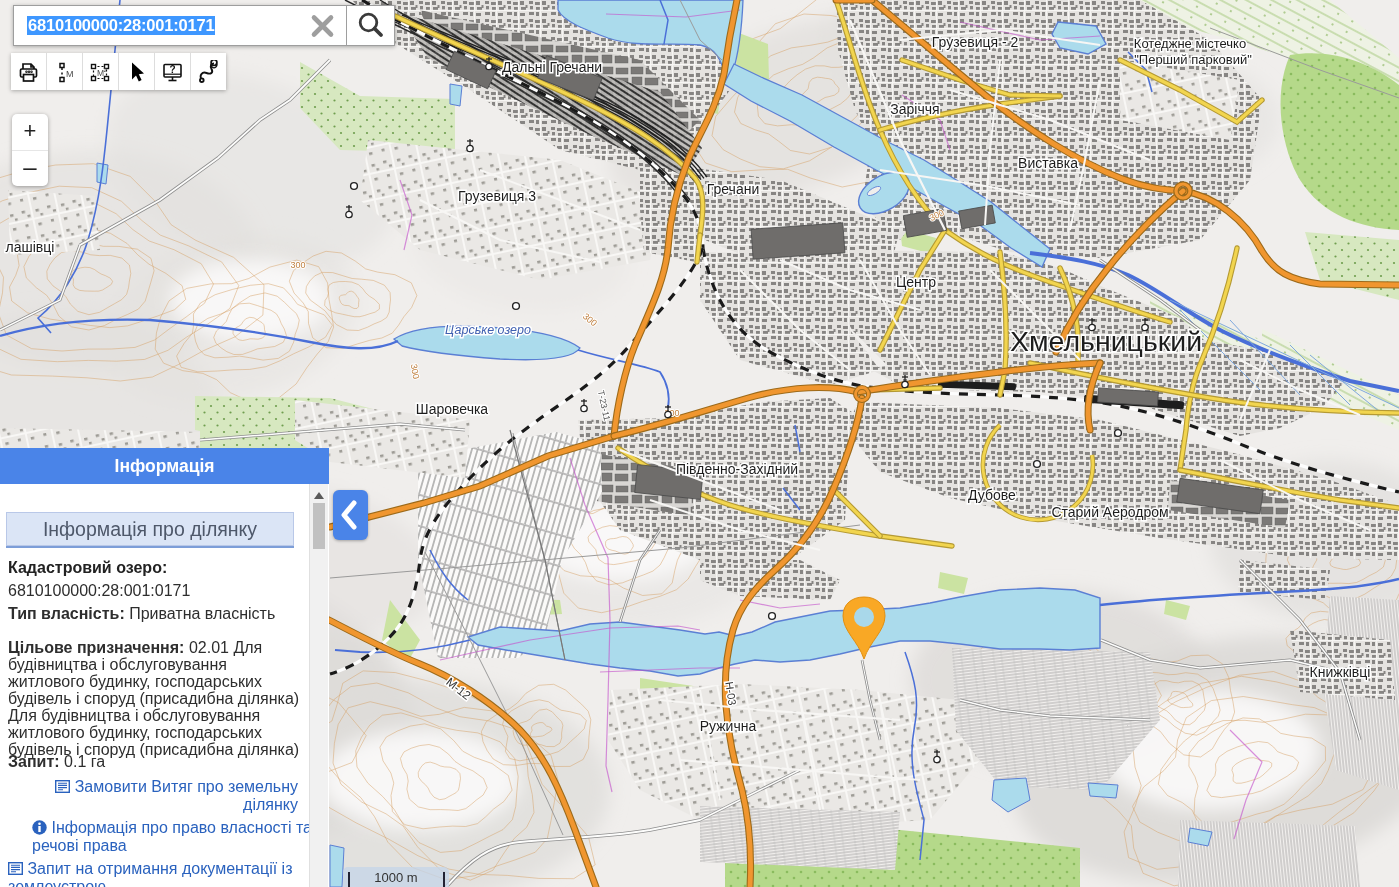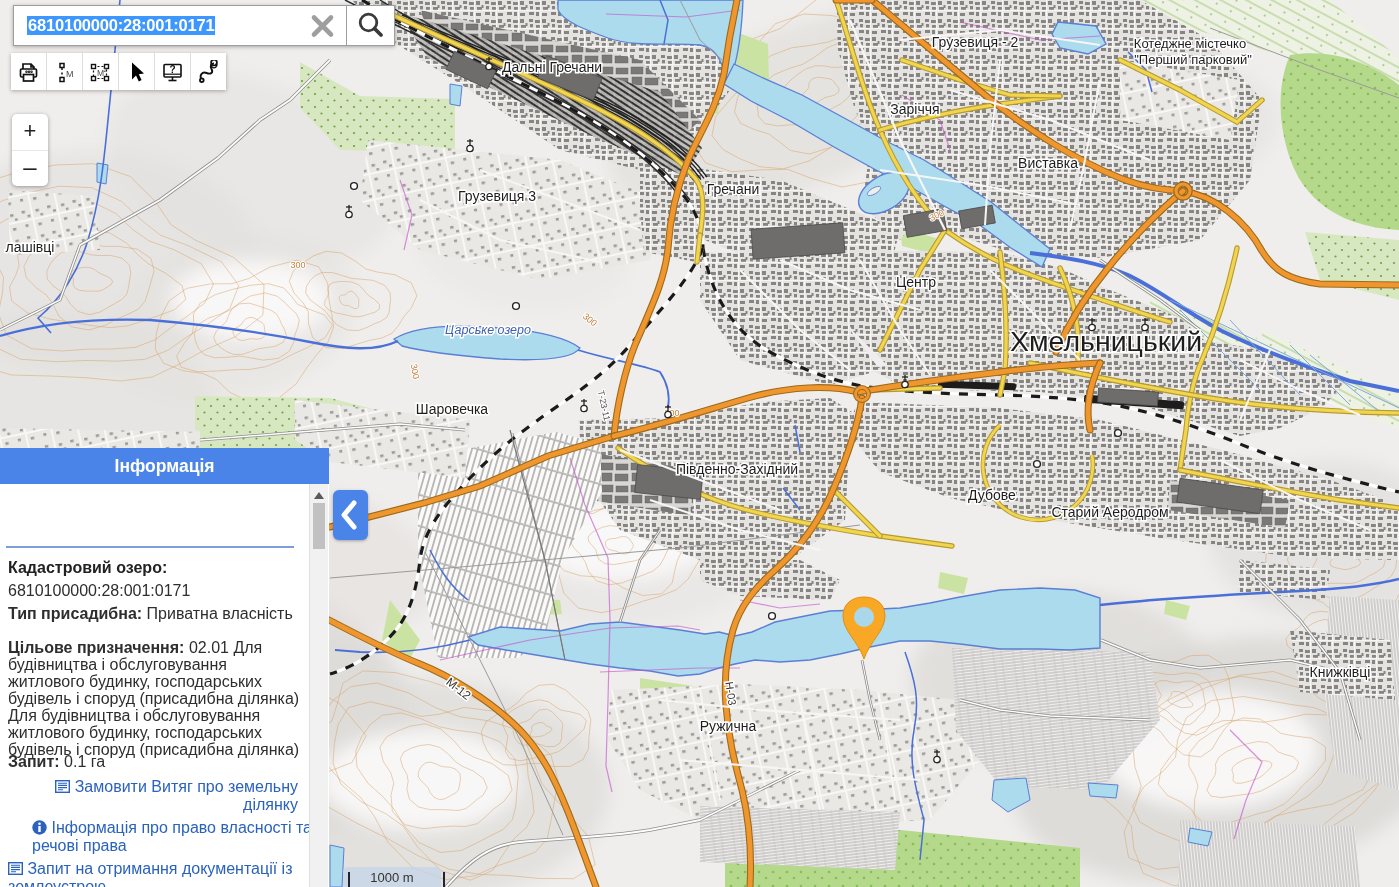--- a/index.html
+++ b/index.html
@@ -570,25 +570,27 @@
       </div>
     </div>
     <div class="abs" style="left:12px;top:114px;width:36px;height:72px;background:#fff;border-radius:5px;
 box-shadow:0 1px 4px rgba(0,0,0,.35);text-align:center;">
 <div style="height:36px;line-height:34px;font-size:22px;color:#222;border-bottom:1px solid #e6e6e6;">+</div>
 <div style="height:35px;line-height:31px;font-size:24px;color:#222;">–</div>
 </div>
     <div class="abs" style="left:0;top:448px;width:329px;height:439px;background:#fff;">
 <div style="height:36px;background:#4a84e8;color:#fff;font-size:17.5px;font-weight:bold;
 text-align:center;line-height:36px;">Інформація</div>
+<div class="abs" style="left:6px;top:64px;width:286px;height:32px;background:#dbe5f6;border:1px solid #b9c8e8;
+text-align:center;line-height:32px;font-size:19.5px;color:#4e586a;">Інформація про ділянку</div>
 <div class="abs" style="left:6px;top:98px;width:288px;height:2px;background:#7d9ed8;"></div>
 <div class="abs" style="left:8px;top:0;width:292px;font-size:16px;line-height:17px;color:#2e2e2e;">
 <div class="abs" style="top:111px;width:292px;font-weight:bold;color:#222;">Кадастровий озеро:</div>
 <div class="abs" style="top:134px;width:292px;">6810100000:28:001:0171</div>
-<div class="abs" style="top:157px;width:292px;"><b>Тип присадибна:</b> Приватна власність</div>
+<div class="abs" style="top:157px;width:292px;"><b>Тип власність:</b> Приватна власність</div>
 <div class="abs" style="top:191px;width:296px;"><b>Цільове призначення:</b> 02.01 Для будівництва і обслуговування житлового будинку, господарських будівель і споруд (присадибна ділянка) Для будівництва і обслуговування житлового будинку, господарських будівель і споруд (присадибна ділянка)</div>
 <div class="abs" style="top:305px;width:292px;"><b>Запит:</b> 0.1 га</div>
 </div>
 <div class="abs" style="left:8px;top:0;width:292px;font-size:16px;line-height:17.5px;color:#2a62be;">
 <div class="abs" style="top:330px;width:290px;text-align:right;"><svg width="15" height="13" viewBox="0 0 15 13" style="vertical-align:-1px;">
             <rect x="0.7" y="0.7" width="13.6" height="11.6" fill="#fff" stroke="#2a62be" stroke-width="1.4"></rect>
             <path d="M3,3.2 H12 M3,5.4 H12 M3,7.6 H12 M3,9.8 H8" stroke="#2a62be" stroke-width="1.1"></path>
           </svg> Замовити Витяг про земельну ділянку</div>
 <div class="abs" style="top:371px;width:290px;margin-left:24px;"><svg width="15" height="15" viewBox="0 0 15 15" style="vertical-align:-2px;">
             <circle cx="7.5" cy="7.5" r="7.2" fill="#2a62be"></circle>
@@ -603,17 +605,17 @@
 <div class="abs" style="left:309px;top:36px;width:18px;height:403px;background:#f1f1f1;border-left:1px solid #e0e0e0;">
 <div style="margin:8px auto 0;width:0;height:0;border-left:5px solid transparent;border-right:5px solid transparent;border-bottom:7px solid #5a5a5a;"></div>
 <div style="margin:4px auto 0;width:12px;height:46px;background:#c1c1c1;"></div>
 </div>
 </div>
     <div class="abs" style="left:333px;top:490px;width:35px;height:50px;background:#4a84e8;border-radius:6px;box-shadow:0 1px 3px rgba(0,0,0,.3);">
 <svg width="35" height="50" viewBox="0 0 35 50">
         <polyline points="21,13 11,25 21,37" fill="none" stroke="#fff" stroke-width="5" stroke-linecap="round" stroke-linejoin="round"></polyline>
       </svg>
 </div>
-    <div class="abs" style="left:343px;top:867px;width:98px;height:20px;background:rgba(197,213,232,.78);
+    <div class="abs" style="left:343px;top:867px;width:106px;height:20px;background:rgba(197,213,232,.78);
 border-radius:5px 5px 0 0;font-size:13px;color:#333;text-align:center;line-height:22px;">1000 m
 <div class="abs" style="left:5px;top:5px;width:2px;height:15px;background:#223;"></div>
 <div class="abs" style="left:100px;top:5px;width:2px;height:15px;background:#223;"></div>
 </div>
   </div>
 </body></html>

